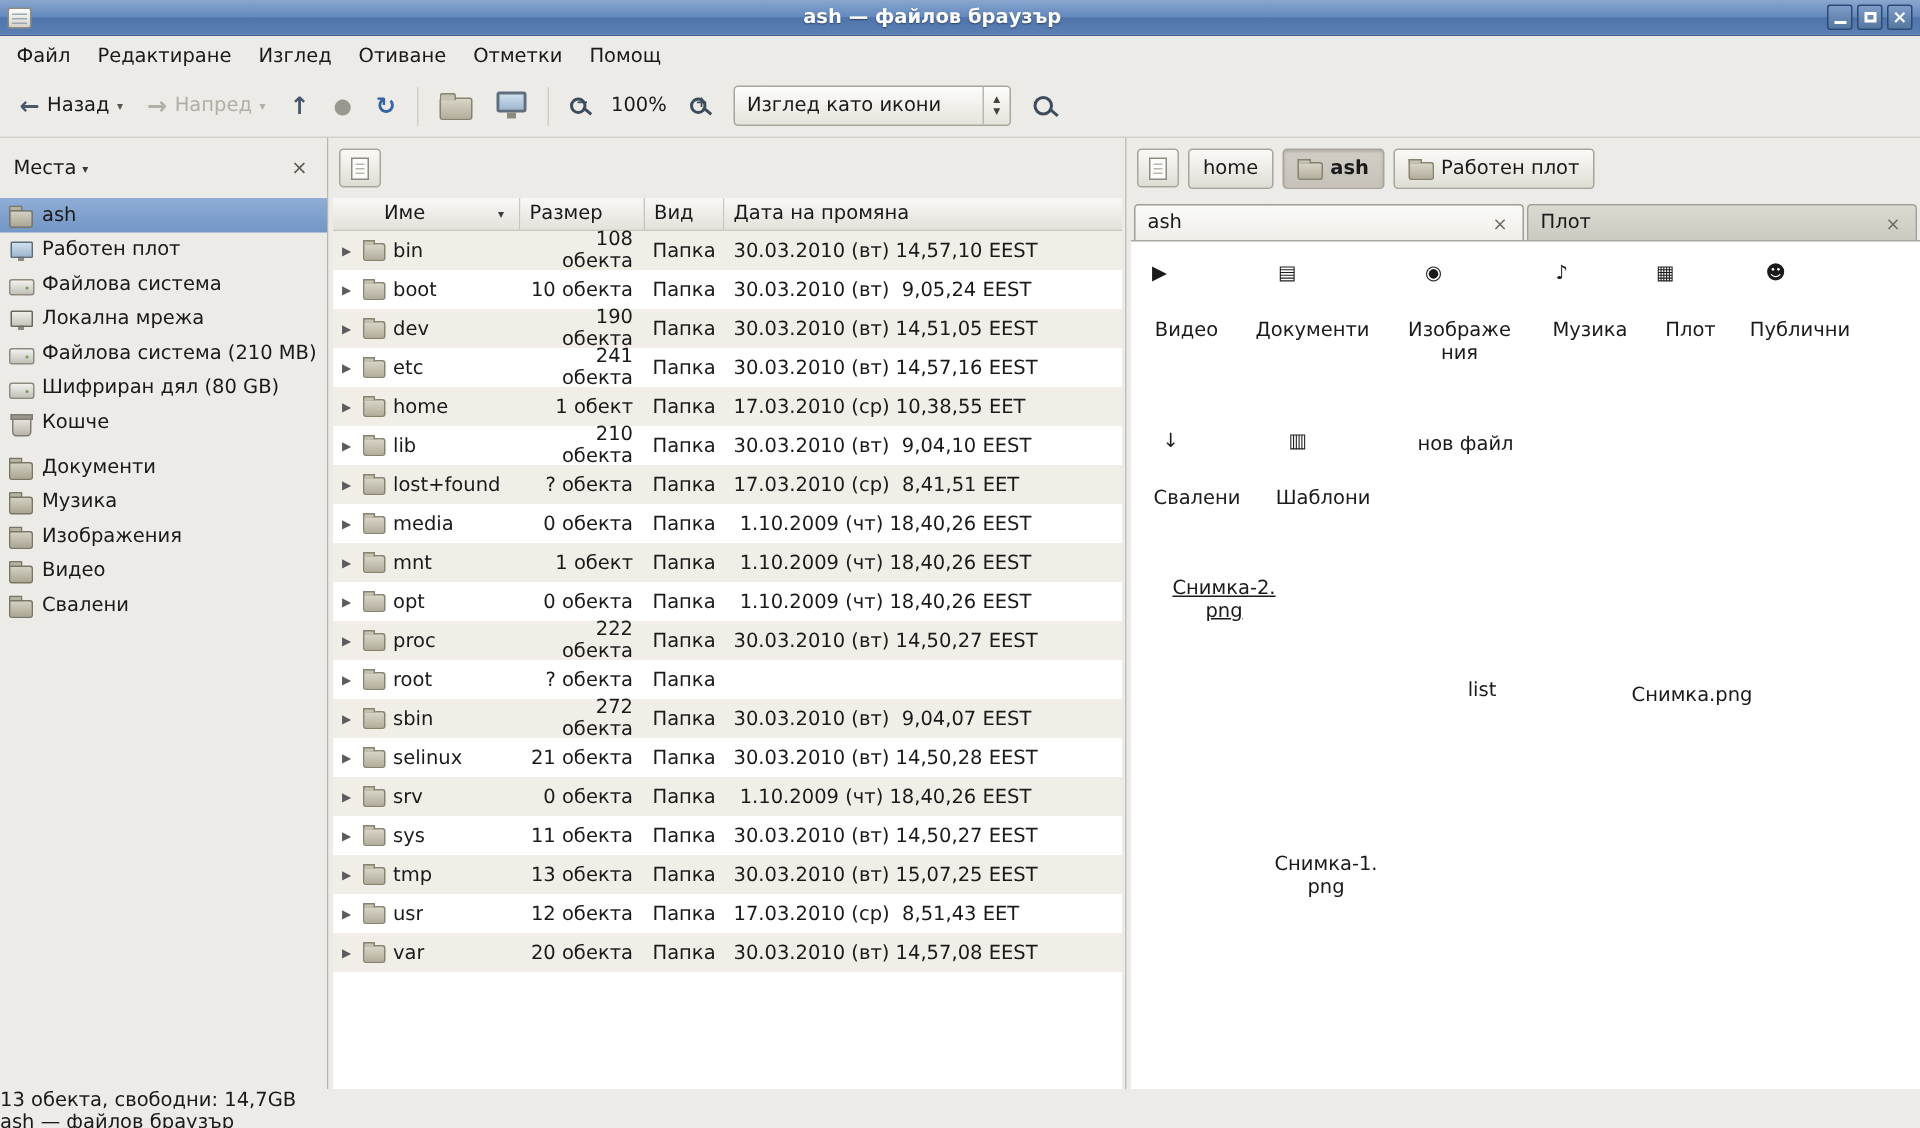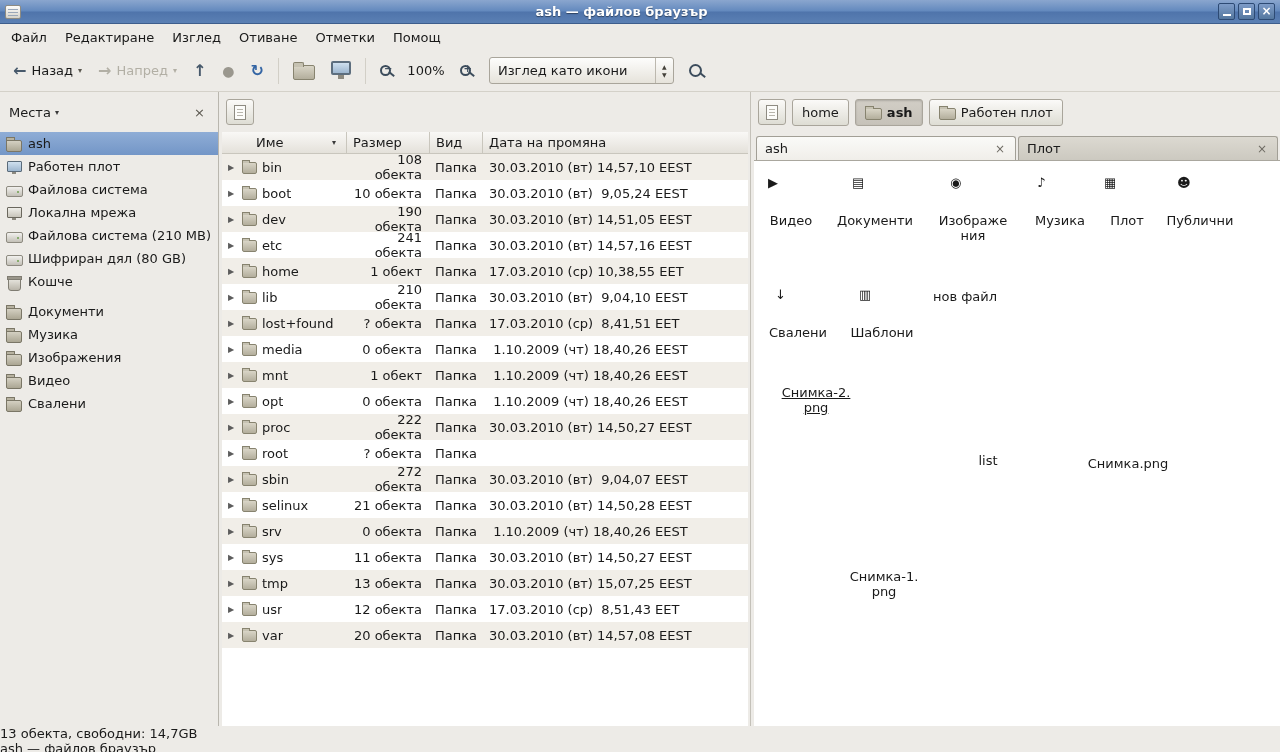--- a/index.html
+++ b/index.html
@@ -579,21 +579,21 @@
               <div class="big-folder"><span class="emblem">↓</span></div>
             </div>
     <div class="ii-label">Свалени</div>
   </div>
           <div class="icon-item" style="left: 86px; top: 126px; width: 84px;">
     <div class="ii-box">
               <div class="big-folder"><span class="emblem">▥</span></div>
             </div>
     <div class="ii-label">Шаблони</div>
   </div>
-          <div class="icon-item" style="left: 169px; top: 124px; width: 84px;">
+          <div class="icon-item" style="left: 181px; top: 124px; width: 84px;">
     <div class="ii-box">
               <div class="paper"></div>
             </div>
     <div class="ii-label">нов файл</div>
   </div>
           <div class="icon-item narrow" style="left: 12px; top: 220px; width: 100px; text-decoration: underline;">
     <div class="ii-box">
               <div class="thumb t-guadec">
                 <div class="thumb-inner"></div>
               </div>

